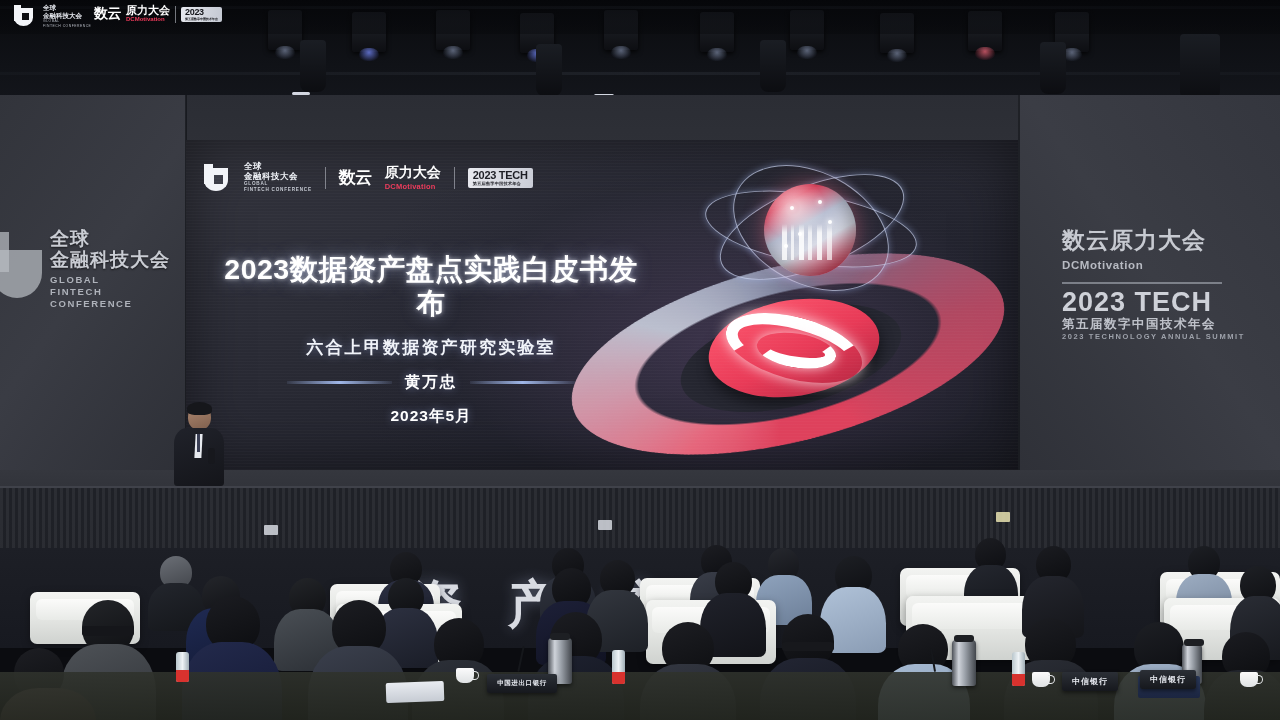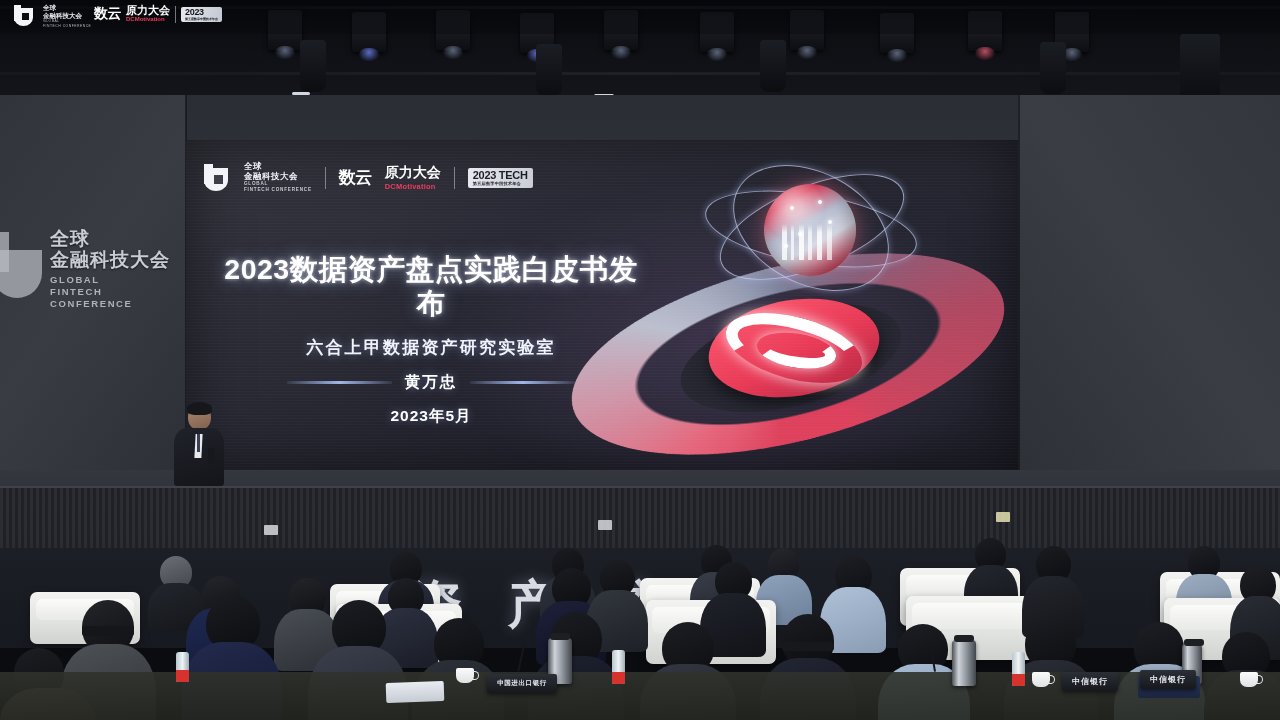--- a/index.html
+++ b/index.html
@@ -371,20 +371,30 @@
     <div class="cn">
       <div>全球</div>
       <div>金融科技大会</div>
     </div>
     <div class="en">
       <div>GLOBAL</div>
       <div>FINTECH CONFERENCE</div>
     </div>
   </div>
 
+  <div class="brand-right">
+    <div class="r1">
+      <span>数云</span><span>原力大会</span>
+      <div class="sub">DCMotivation</div>
+    </div>
+    <div class="rule"></div>
+    <div class="r2">2023 TECH</div>
+    <div class="r3">第五届数字中国技术年会</div>
+    <div class="r4">2023 TECHNOLOGY ANNUAL SUMMIT</div>
+  </div>
 
   <div class="led-screen">
 
     <div class="slide-logos">
       <div class="sl-mark">
         <div class="b1"></div>
           <div class="b2"></div>
           <div class="b3"></div>
       </div>
       <div>

